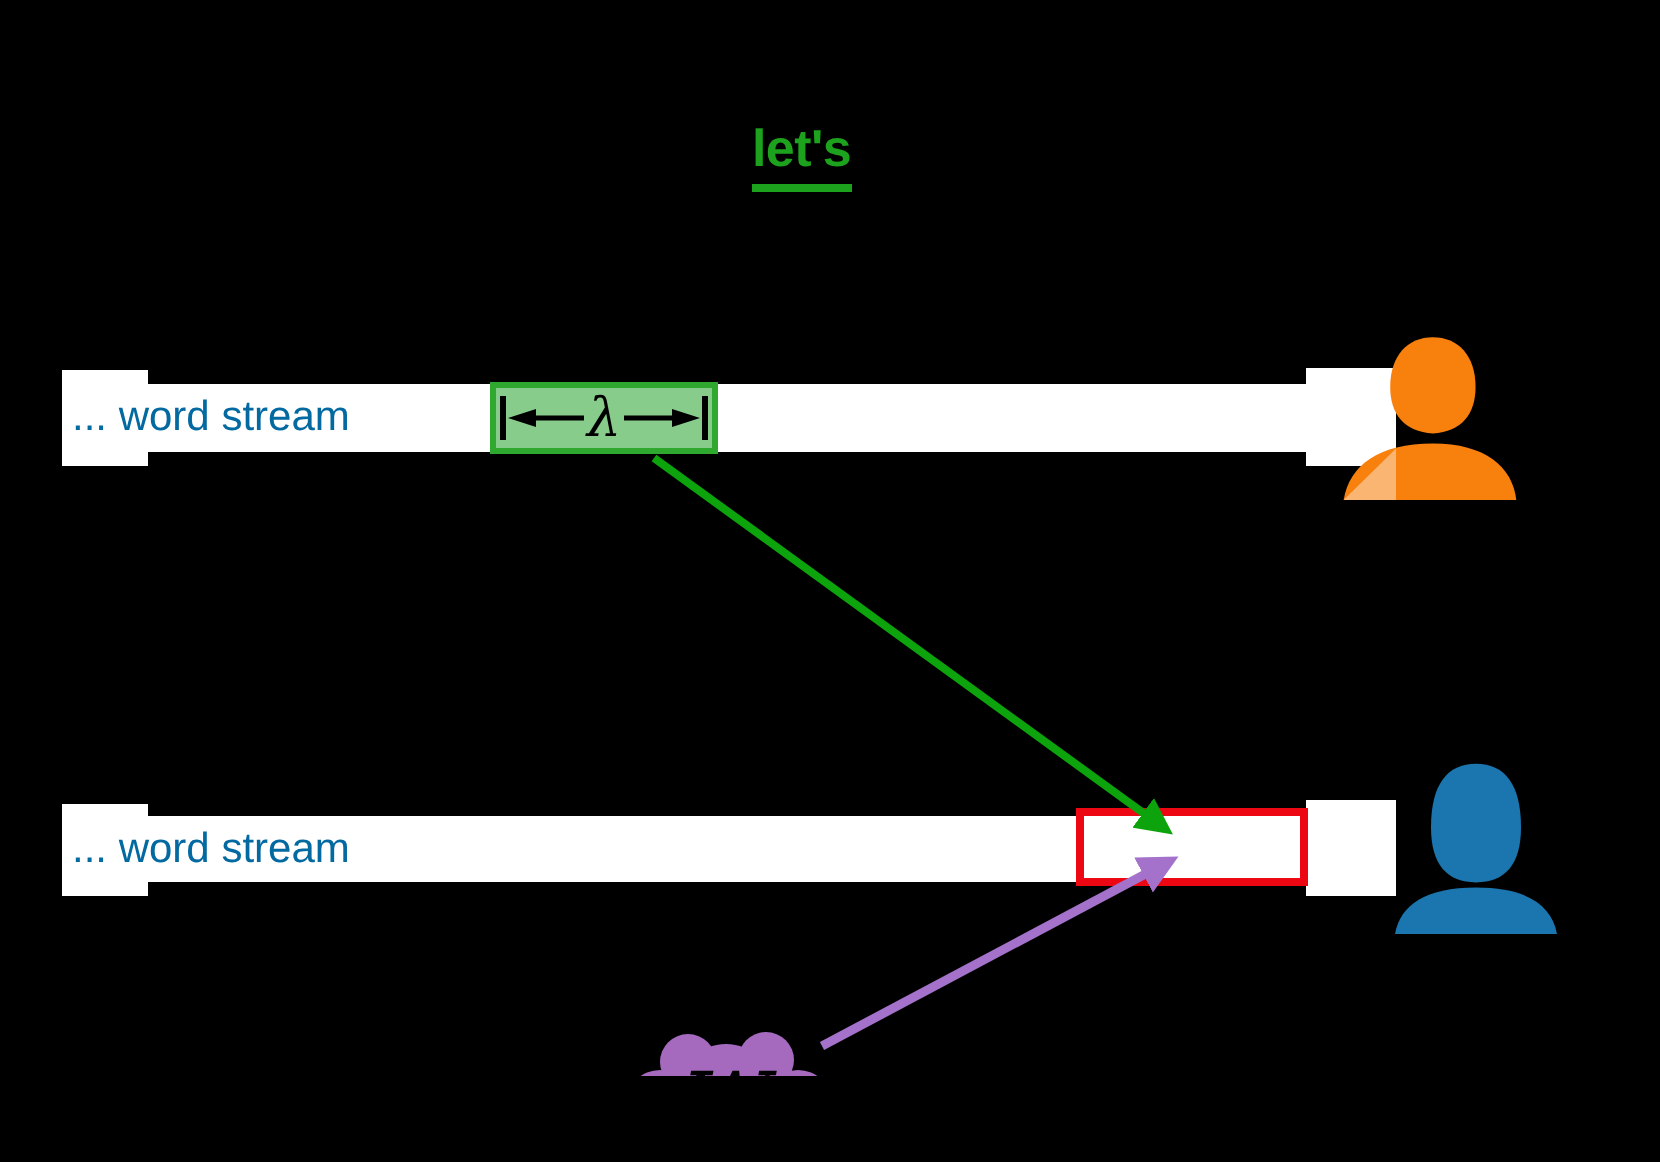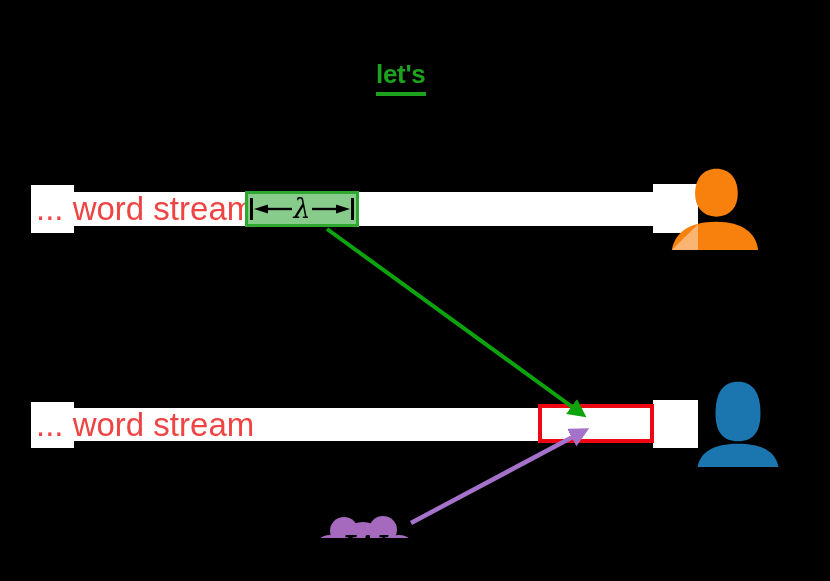--- a/index.html
+++ b/index.html
@@ -10,21 +10,21 @@
   
   .title{
     position:absolute;left:376px;top:59px;display:flex;gap:9px;
     color:#1CA21C;font-size:26px;font-weight:700;letter-spacing:-0.3px;white-space:nowrap;
   }
   .title span{border-bottom:4px solid #1CA21C;padding-bottom:2px;}
   
   .bar{position:absolute;background:#fff;z-index:1;}
   .cap{position:absolute;background:#fff;z-index:1;}
   .bar-label{
-    position:absolute;z-index:2;color:#ef4444;font-size:33px;white-space:nowrap;
+    position:absolute;z-index:2;color:#0369a1;font-size:21px;white-space:nowrap;
   }
   
   .window-box{
     position:absolute;left:245px;top:191px;width:114px;height:36px;
     background:#88CC8C;border:3px solid #2EA82E;box-sizing:border-box;z-index:2;
   }
   .window-box svg{display:block;width:100%;height:100%;}
   
   .target-box{
     position:absolute;left:538px;top:404px;width:116px;height:39px;

